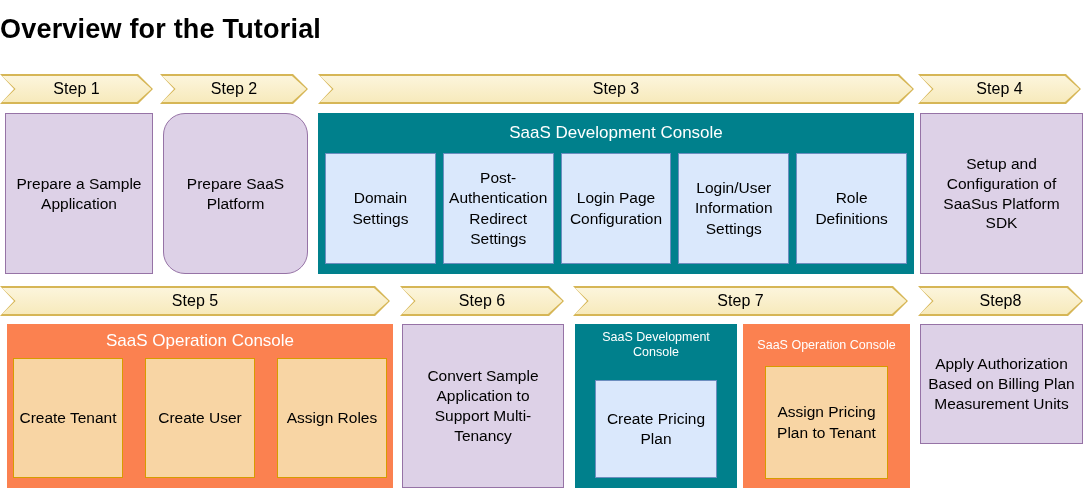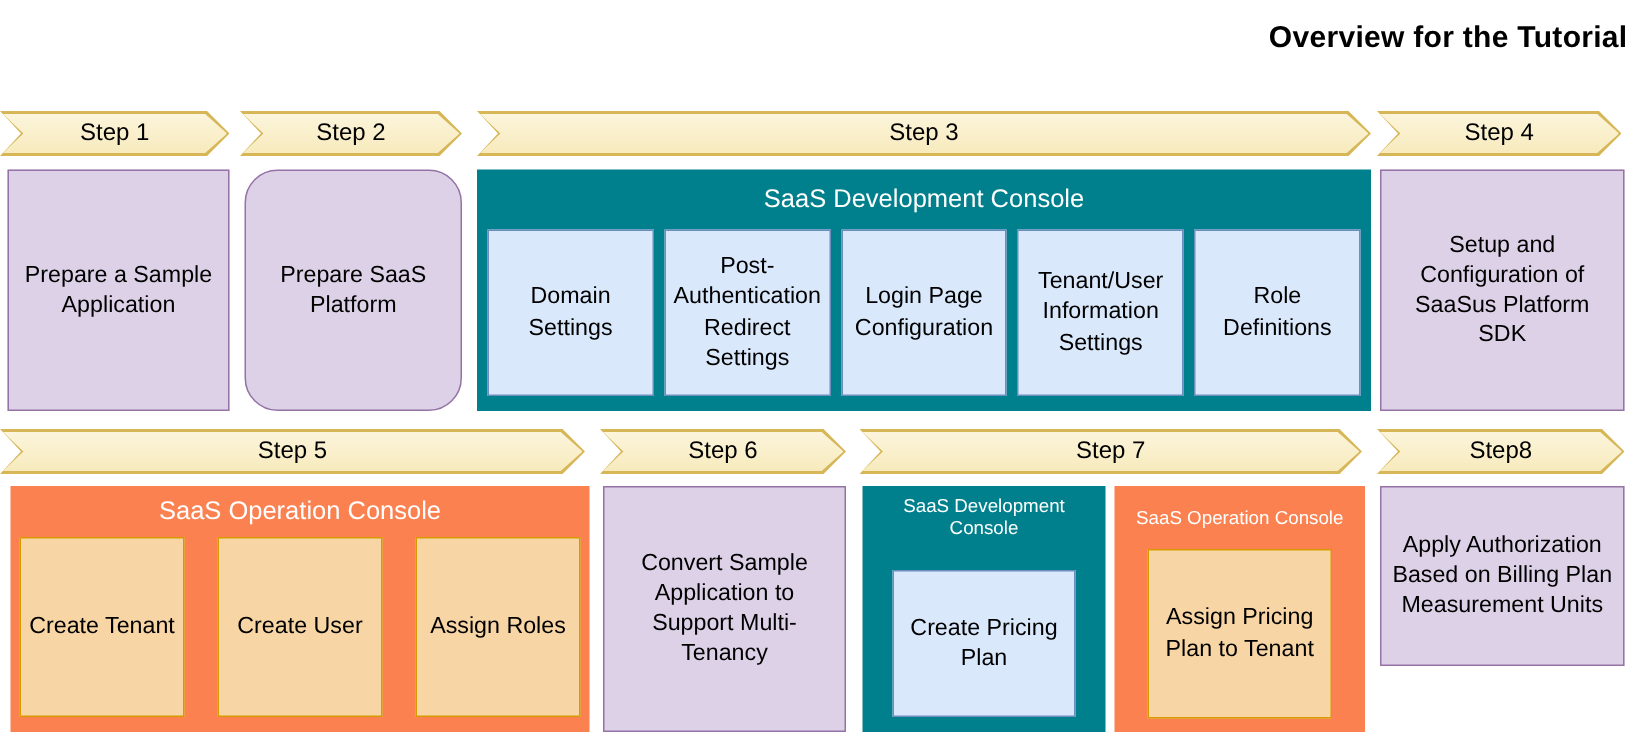--- a/index.html
+++ b/index.html
@@ -3,21 +3,21 @@
 <meta charset="utf-8">
 <style>
   html,body { margin:0; padding:0; background:#ffffff; }
   .canvas {
     position:relative; width:1085px; height:491px; background:#fff;
     font-family:"Liberation Sans", sans-serif; color:var(--text,#000);
     overflow:hidden;
   }
   .title {
     position:absolute; top:14px; left:0; right:0;
-    text-align:right; font-size:20px; font-weight:bold; letter-spacing:.2px;margin-left:16px;
+    text-align:left; font-size:27px; font-weight:bold; letter-spacing:.2px;
   }
 
   
   .arrow {
     position:absolute; height:30px;
     --step-clip: polygon(0 0, calc(100% - 15px) 0, 100% 50%, calc(100% - 15px) 100%, 0 100%, 14px 50%);
     display:flex; align-items:center; justify-content:center;
     font-size:16px;
   }
   .arrow::before {
@@ -113,21 +113,21 @@
 
   <div class="pbox b1">Prepare a Sample Application</div>
   <div class="pbox b2">Prepare SaaS Platform</div>
 
   <div class="console teal c3">
     <div class="ctitle">SaaS Development Console</div>
     <div class="citems">
       <div class="citem blue">Domain Settings</div>
       <div class="citem blue">Post-Authentication Redirect Settings</div>
       <div class="citem blue">Login Page Configuration</div>
-      <div class="citem blue">Tenant/User Information Settings</div>
+      <div class="citem blue">Login/User Information Settings</div>
       <div class="citem blue">Role Definitions</div>
     </div>
   </div>
 
   <div class="pbox b4">Setup and Configuration of SaaSus Platform SDK</div>
 
   <div class="arrow a5">
     <span>Step 5</span>
   </div>
   <div class="arrow a6">

